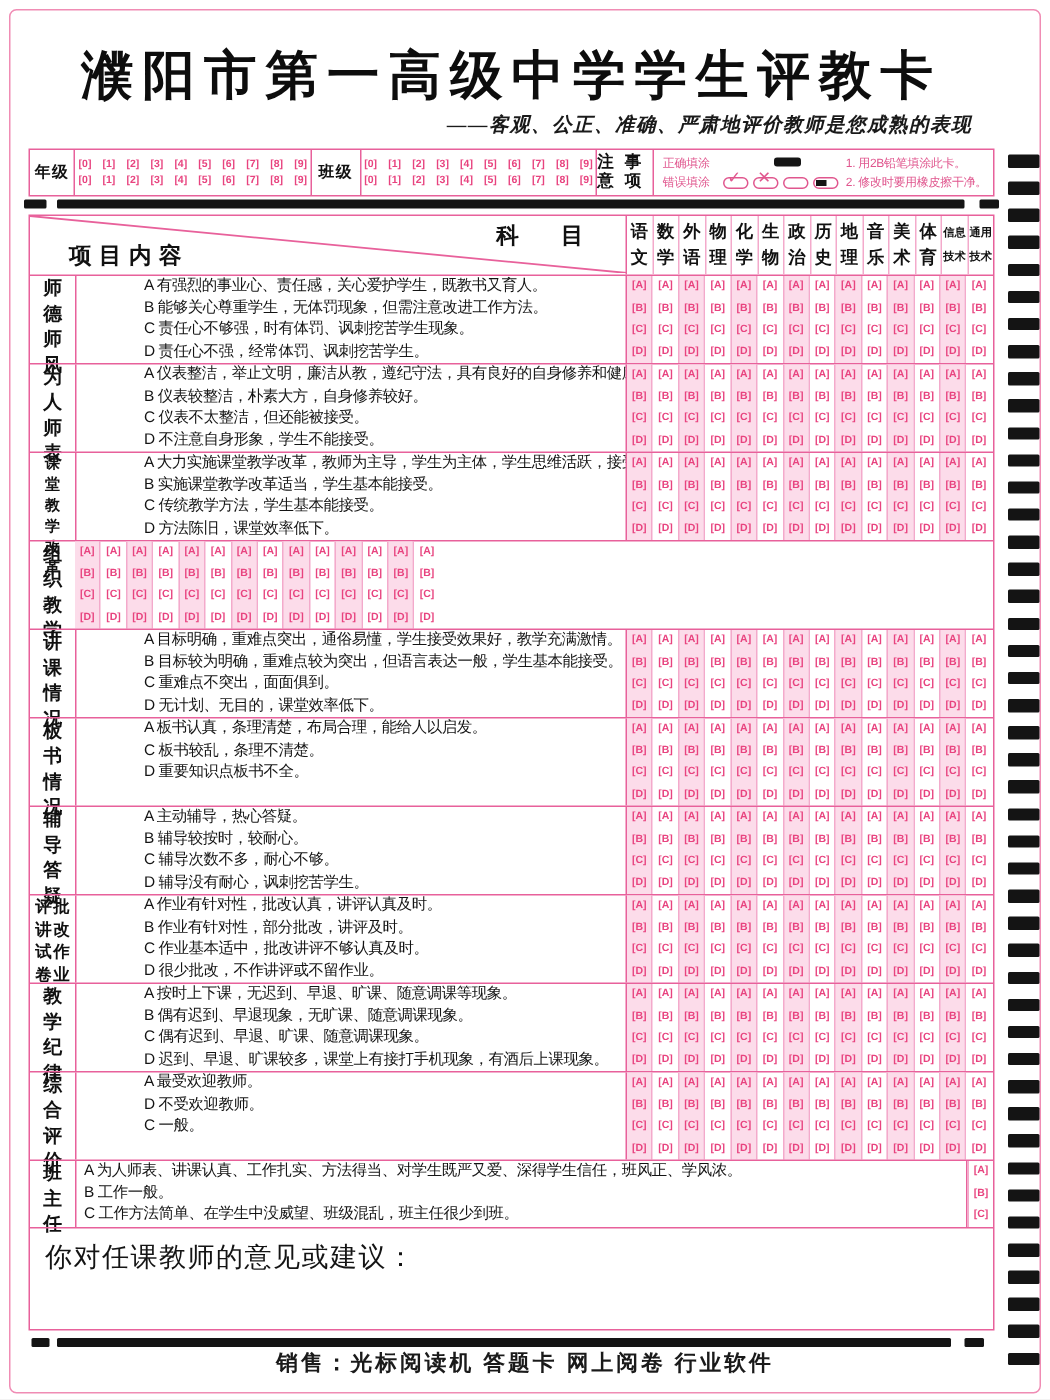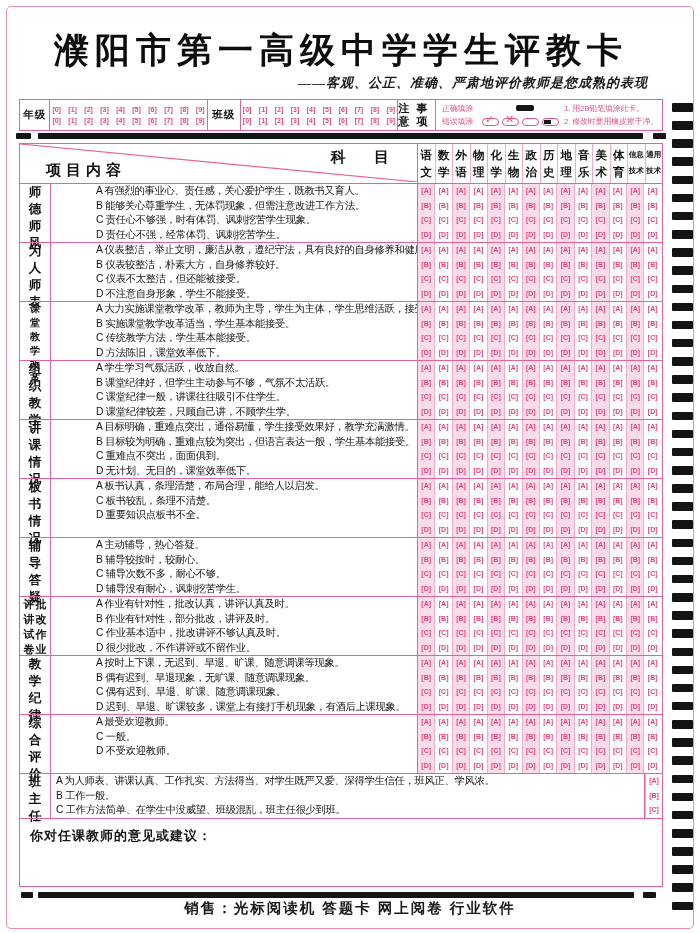--- a/index.html
+++ b/index.html
@@ -73,21 +73,21 @@
         white-space:nowrap;color:#141414;}
   .sec-bubbles{width:243px;flex:none;display:flex;}
   .bcol{flex:1;display:flex;flex-direction:column;border-left:1px solid #f3aacb;}
   .bcol:first-child{border-left:none;}
   .bcol.shaded{background:#fcdcea;}
   .bcell{height:14.5px;line-height:14.5px;text-align:center;font-size:7px;font-weight:bold;
         color:#e8437f;white-space:nowrap;}
   .wide-bcol{width:17px;flex:none;border-left:1px solid #f3aacb;display:flex;flex-direction:column;}
 
   .comment-row{flex:1;border-top:1px solid #e8619b;padding:7px 10px;}
-  .comment-label{font-size:13px;font-weight:700;letter-spacing:1px;color:#141414;}
+  .comment-label{font-size:18px;font-weight:400;letter-spacing:1px;color:#141414;}
 
   
   .tmark{position:absolute;left:672px;width:21px;height:8.5px;background:#141414;border-radius:1px;}
 
   .footer{position:absolute;left:0;top:899px;width:700px;text-align:center;
         font-size:14.5px;font-weight:bold;letter-spacing:2px;color:#1a1a1a;}
 </style>
 </head>
 <body>
 
@@ -556,26 +556,20 @@
             </div>
           </div>
         </div>
         <div class="section" style="height: 59px;">
           <div class="sec-label normal">
             <span>组</span>
             <span>织</span>
             <span>教</span>
             <span>学</span>
           </div>
-          <div class="sec-options normal">
-            <div class="opt-line">A 学生学习气氛活跃，收放自然。</div>
-            <div class="opt-line">B 课堂纪律好，但学生主动参与不够，气氛不太活跃。</div>
-            <div class="opt-line">C 课堂纪律一般，讲课往往吸引不住学生。</div>
-            <div class="opt-line">D 课堂纪律较差，只顾自己讲，不顾学生学。</div>
-          </div>
           <div class="sec-bubbles">
             <div class="bcol shaded">
               <div class="bcell">[A]</div>
               <div class="bcell">[B]</div>
               <div class="bcell">[C]</div>
               <div class="bcell">[D]</div>
             </div>
             <div class="bcol">
               <div class="bcell">[A]</div>
               <div class="bcell">[B]</div>
@@ -1165,22 +1159,22 @@
         </div>
         <div class="section" style="height: 59px;">
           <div class="sec-label normal">
             <span>综</span>
             <span>合</span>
             <span>评</span>
             <span>价</span>
           </div>
           <div class="sec-options normal">
             <div class="opt-line">A 最受欢迎教师。</div>
+            <div class="opt-line">D 不受欢迎教师。</div>
             <div class="opt-line">C 一般。</div>
-            <div class="opt-line">D 不受欢迎教师。</div>
           </div>
           <div class="sec-bubbles">
             <div class="bcol shaded">
               <div class="bcell">[A]</div>
               <div class="bcell">[B]</div>
               <div class="bcell">[C]</div>
               <div class="bcell">[D]</div>
             </div>
             <div class="bcol">
               <div class="bcell">[A]</div>

